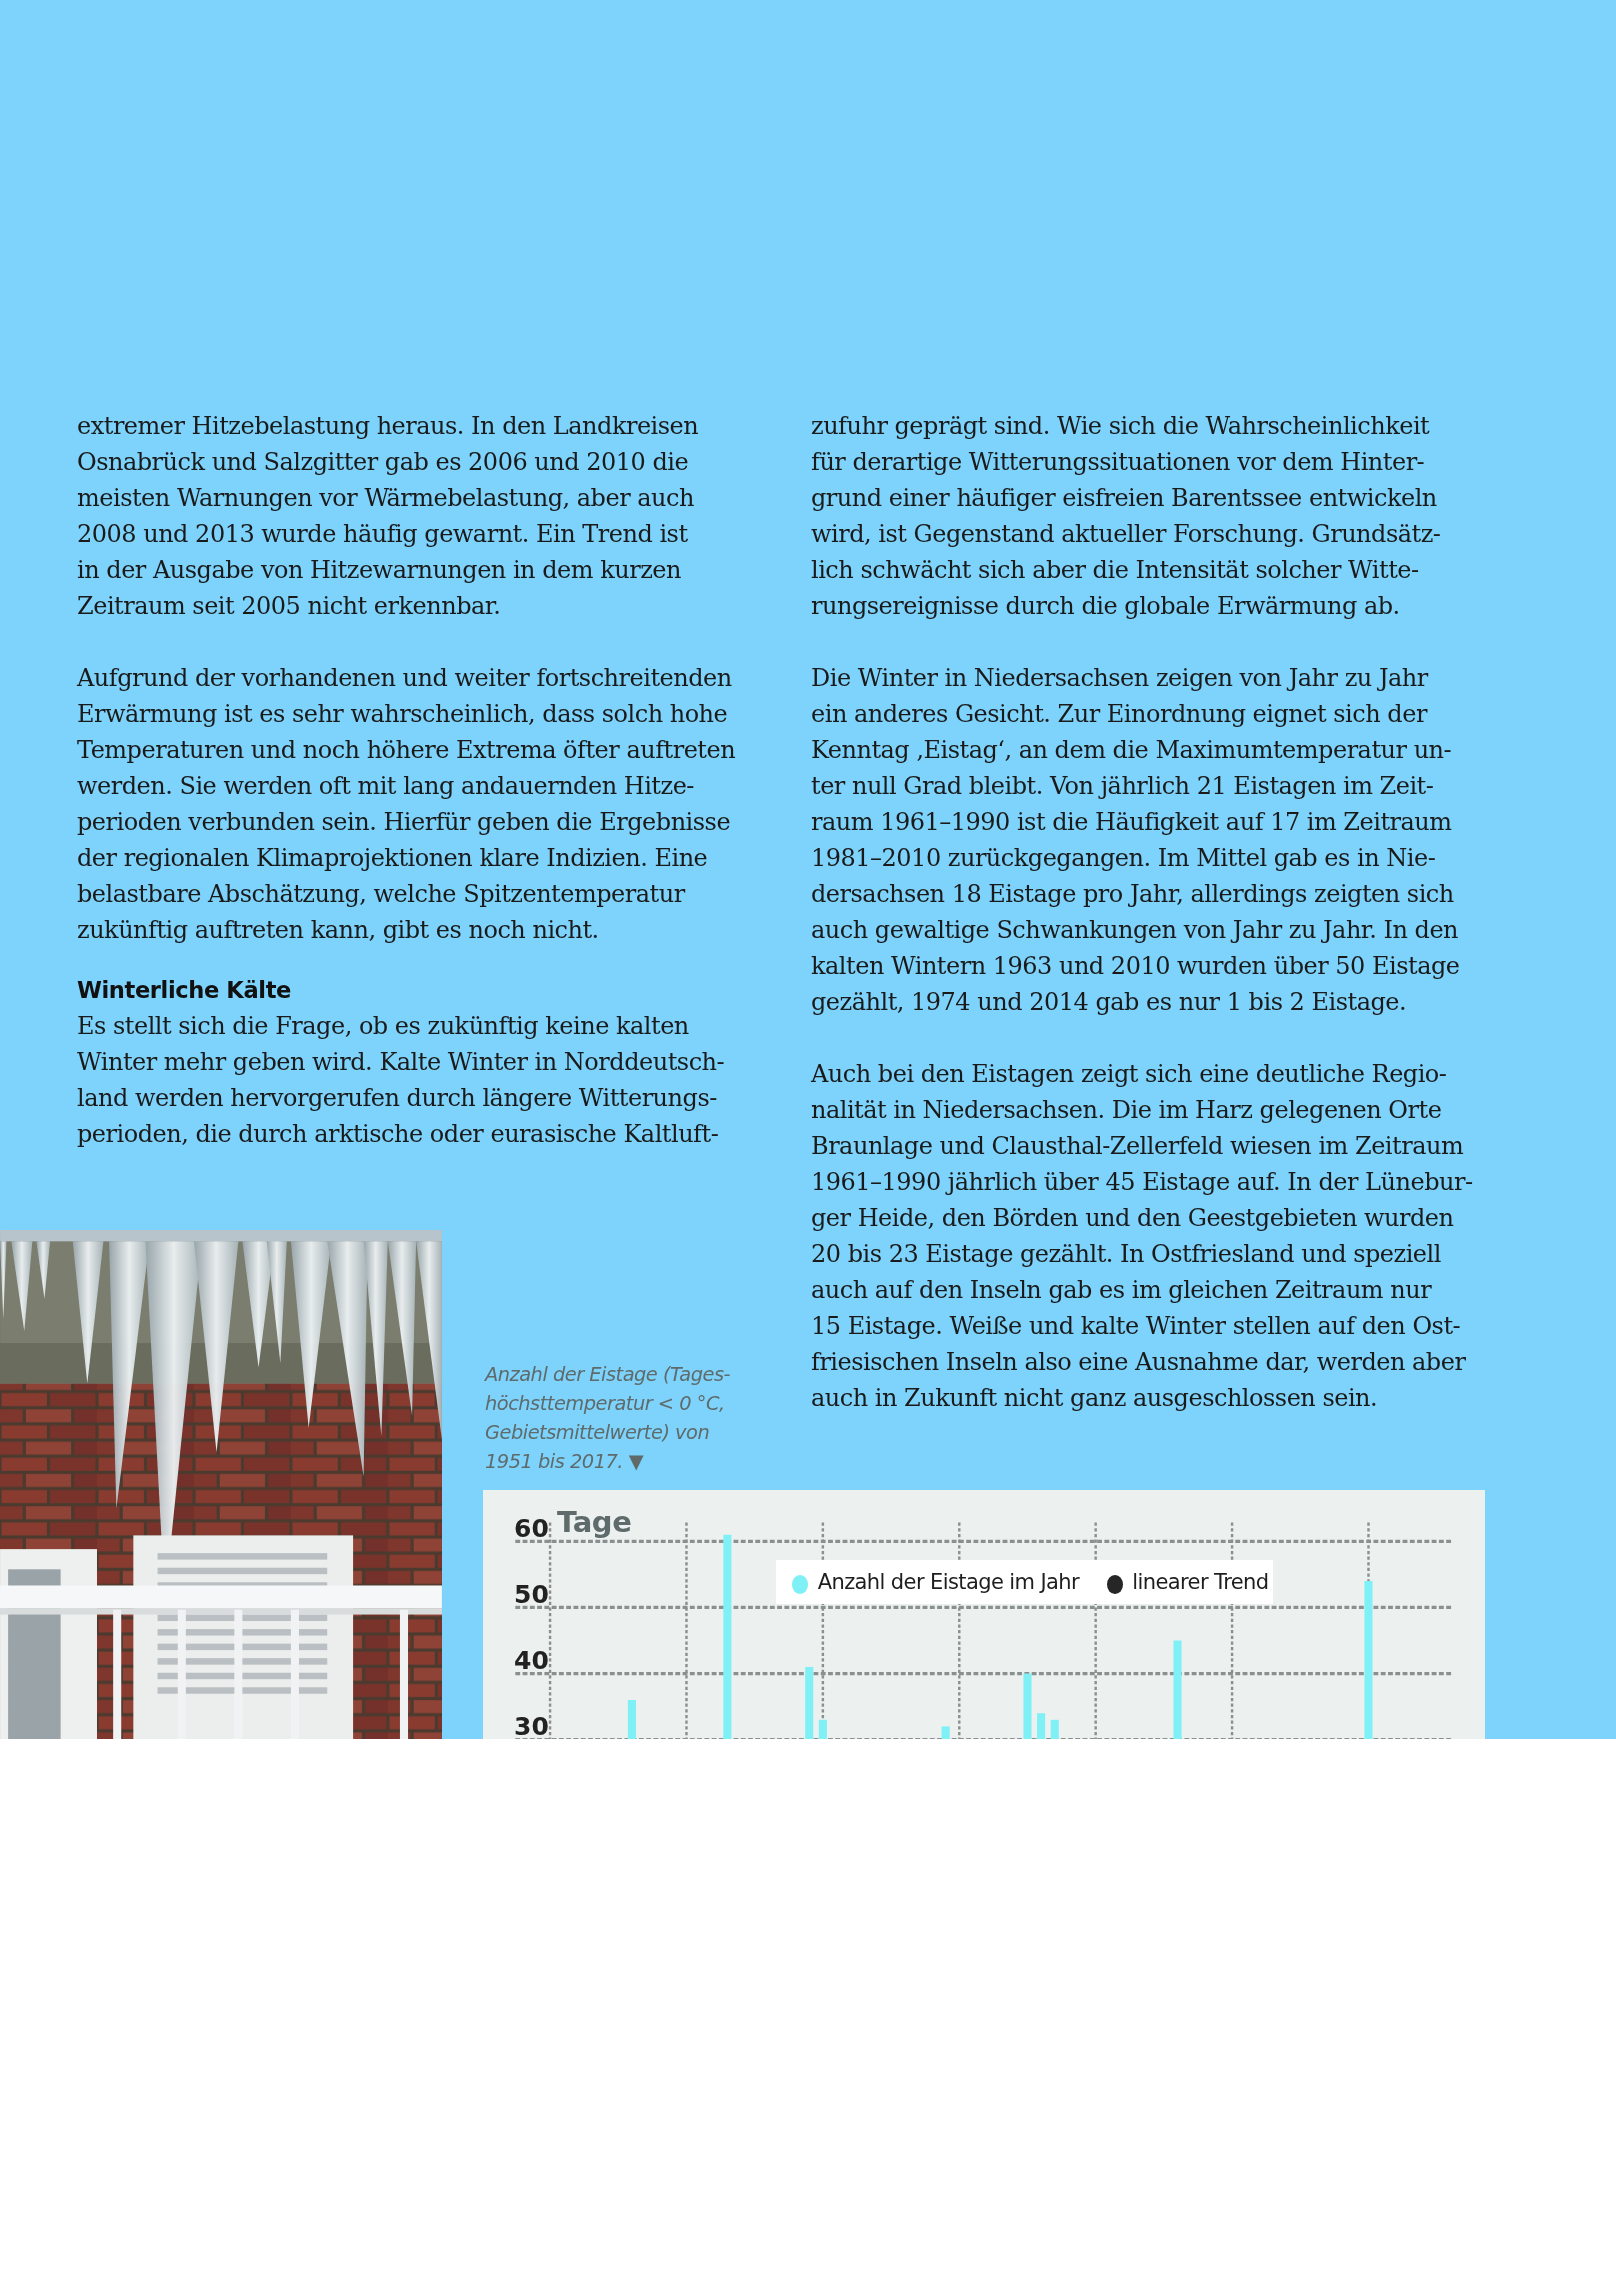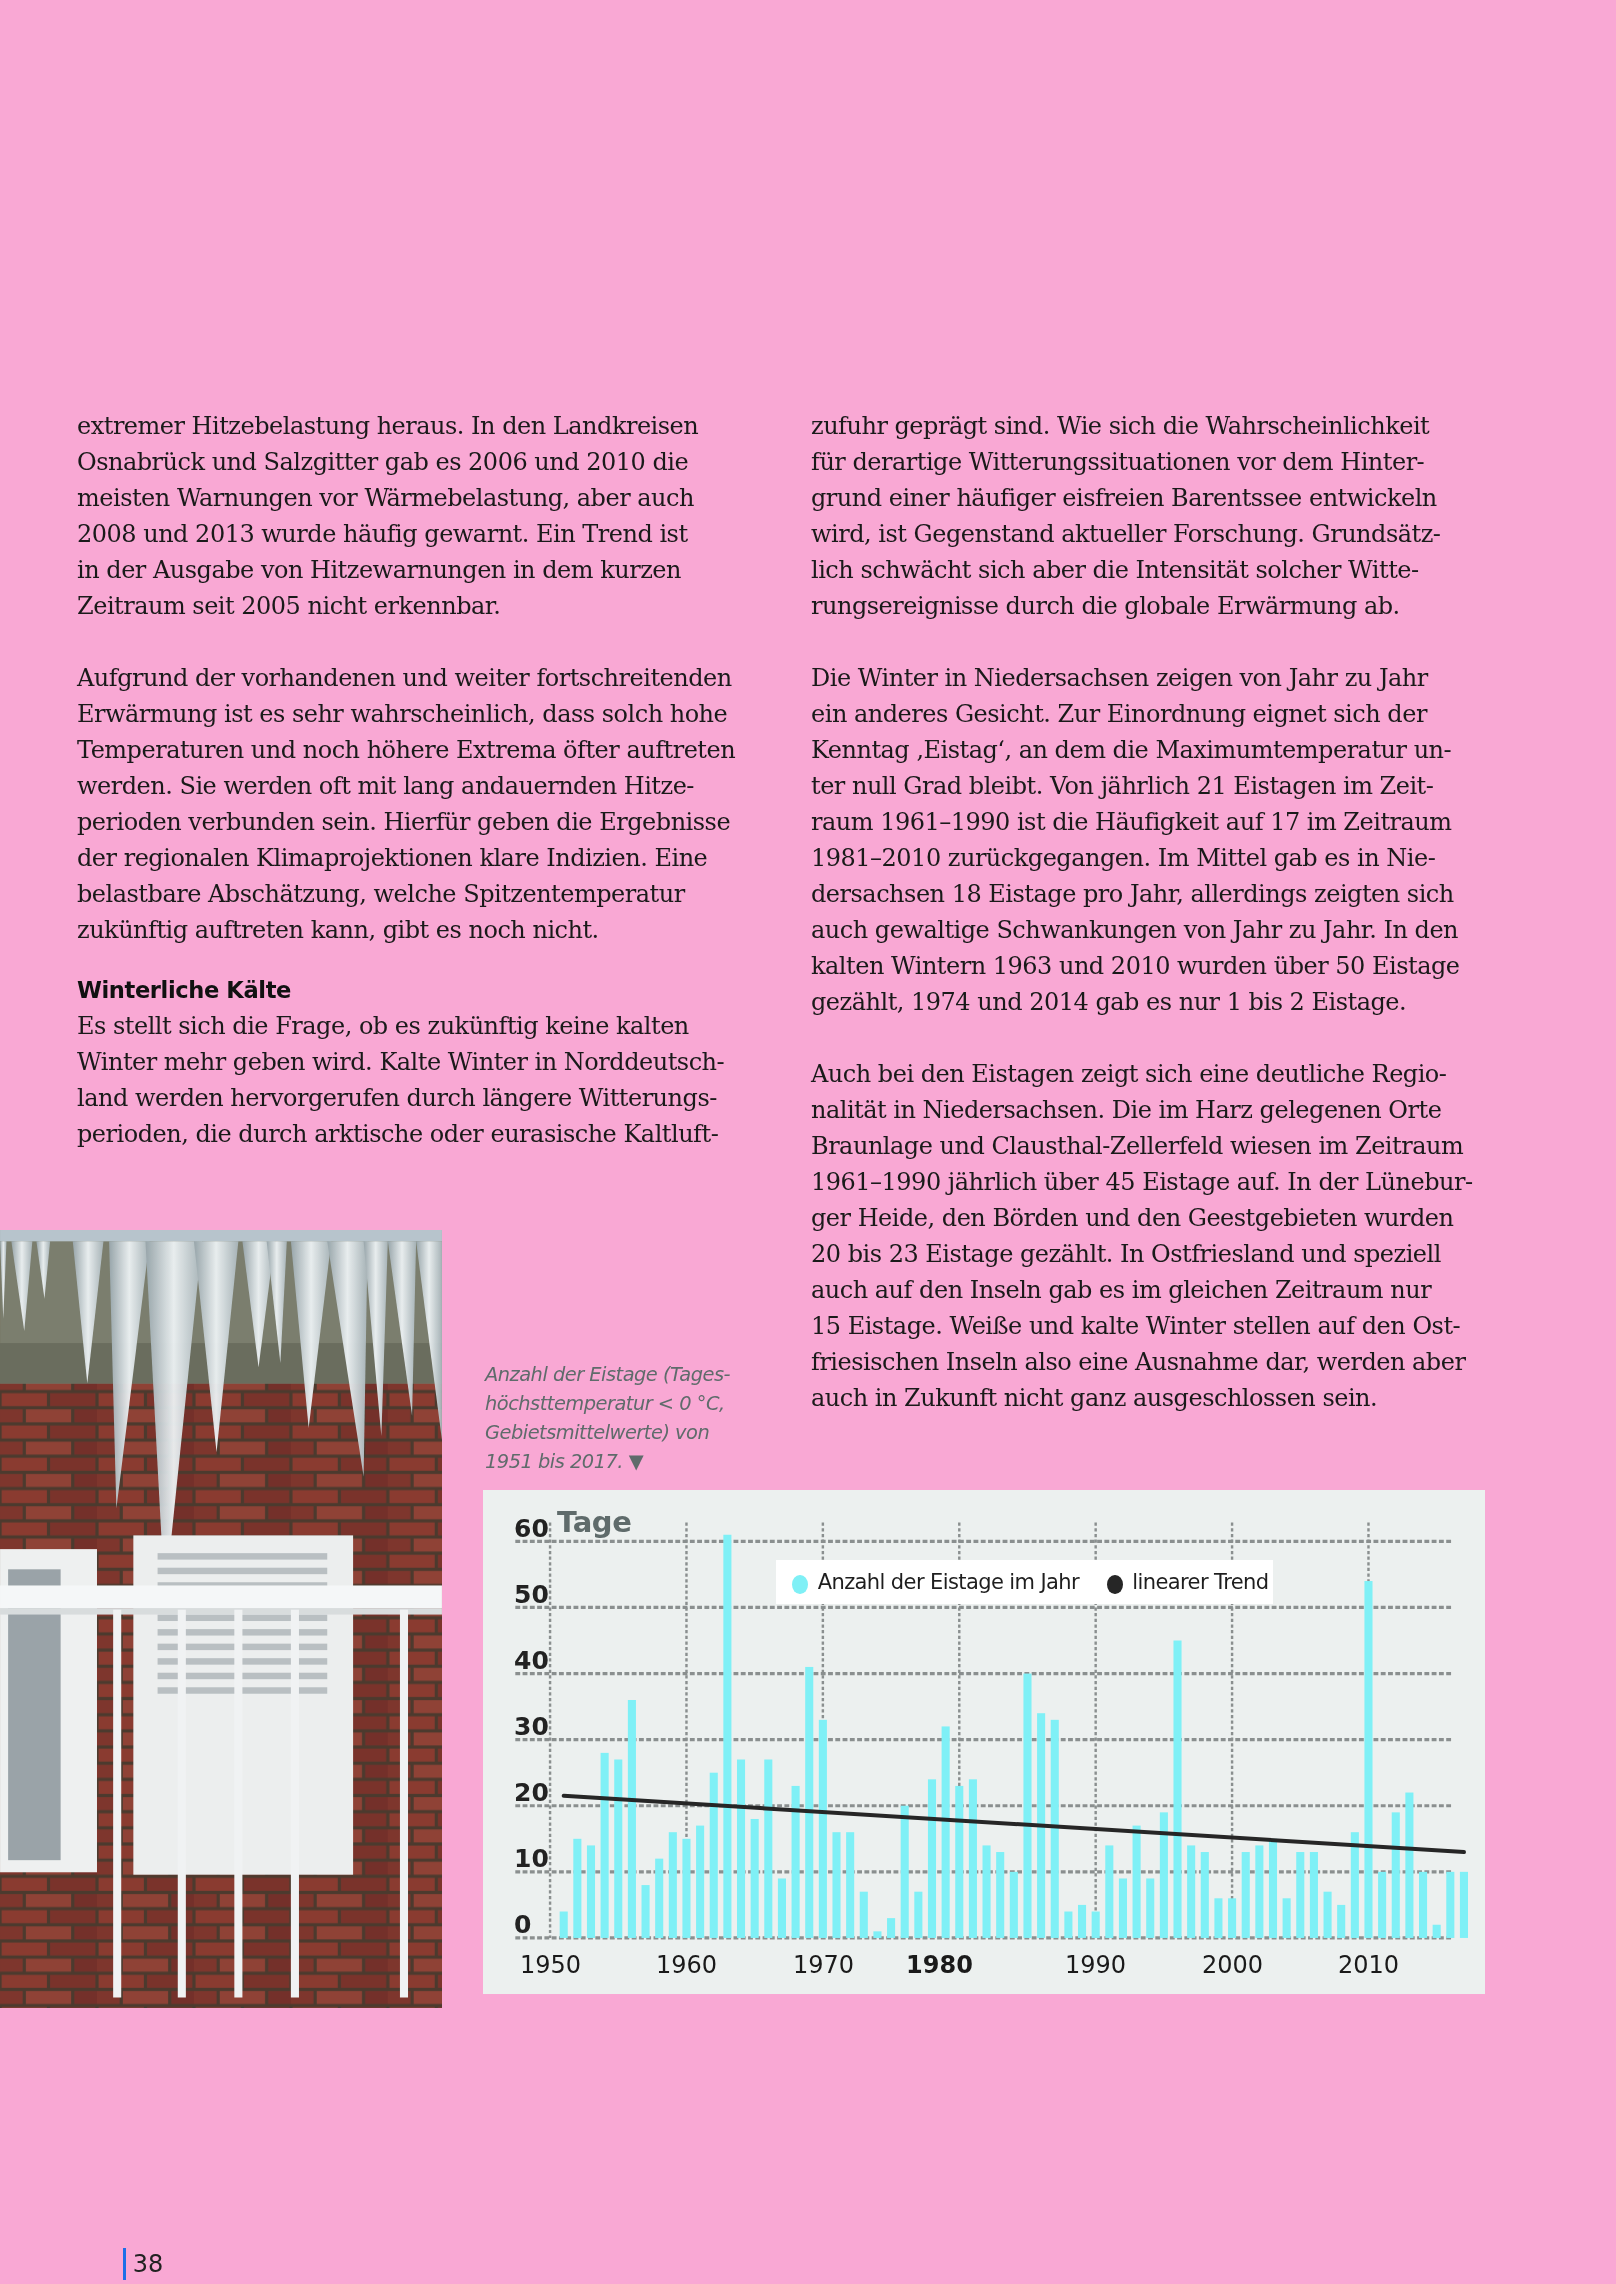--- a/index.html
+++ b/index.html
@@ -1,16 +1,16 @@
 <!DOCTYPE html>
 <html style="font-size:13px"><head>
 <meta charset="utf-8">
 <style>
   html,body{margin:0;padding:0;background:#ffffff;}
-  #page{position:relative;width:1616px;height:2284px;background:#f9a8d4;overflow:hidden;}
+  #page{position:relative;width:1616px;height:1739px;background:#7dd3fc;overflow:hidden;}
   .col{position:absolute;font-family:"DejaVu Serif","Liberation Serif",serif;font-size:24px;color:#1a1a1a;line-height:36px;letter-spacing:-0.5px;}
   .col .line{display:block;white-space:nowrap;height:36px;}
   .col .gap{display:block;height:36px;}
   .heading{font-family:"DejaVu Sans","Liberation Sans",sans-serif;font-weight:bold;font-size:22.6px;letter-spacing:-0.4px;display:block;height:36px;line-height:36px;color:#111;}
   #col-left{left:77px;top:408px;width:679px;}
   #col-right{left:811px;top:408px;width:679px;}
 
   
   #photo{position:absolute;left:0;top:1230px;width:442px;height:778px;overflow:hidden;background:#6e3a30;}
   #photo svg{display:block;}

